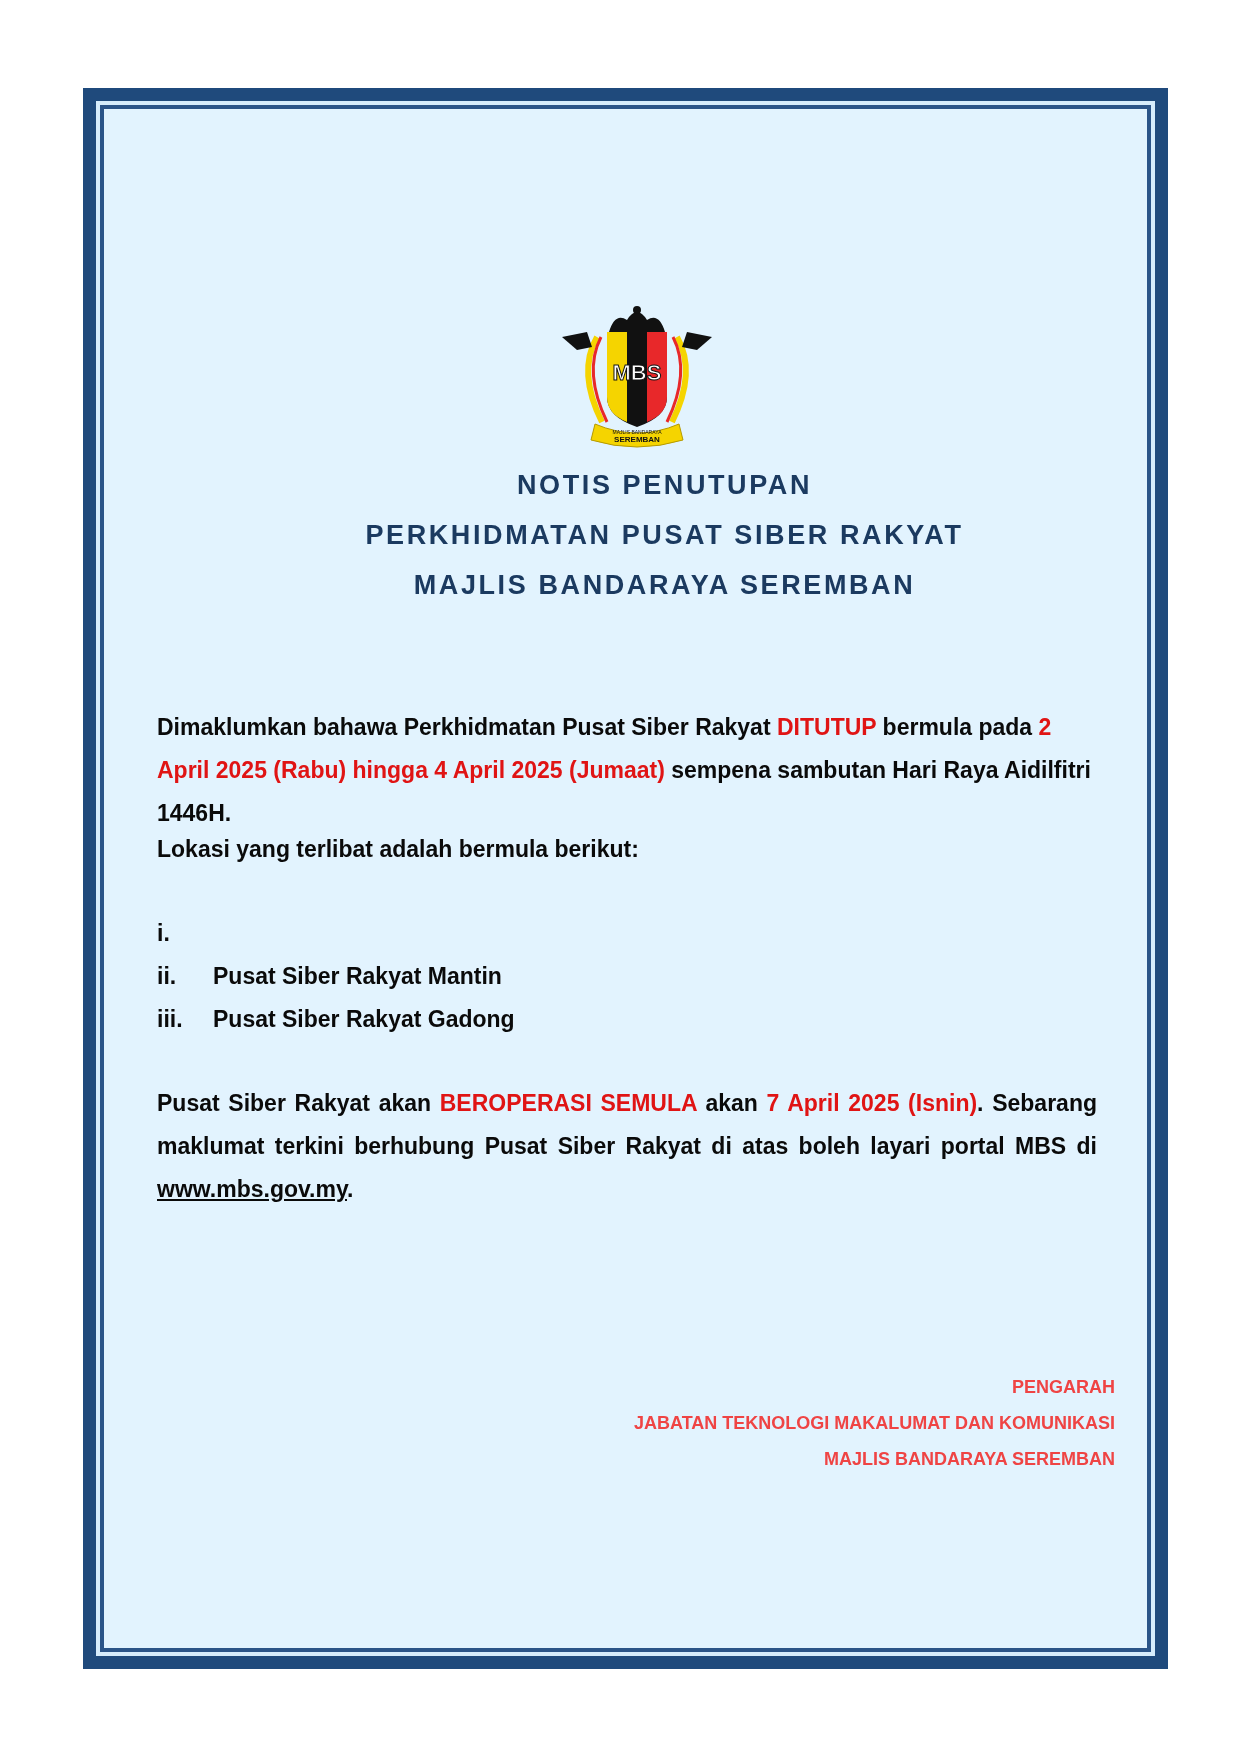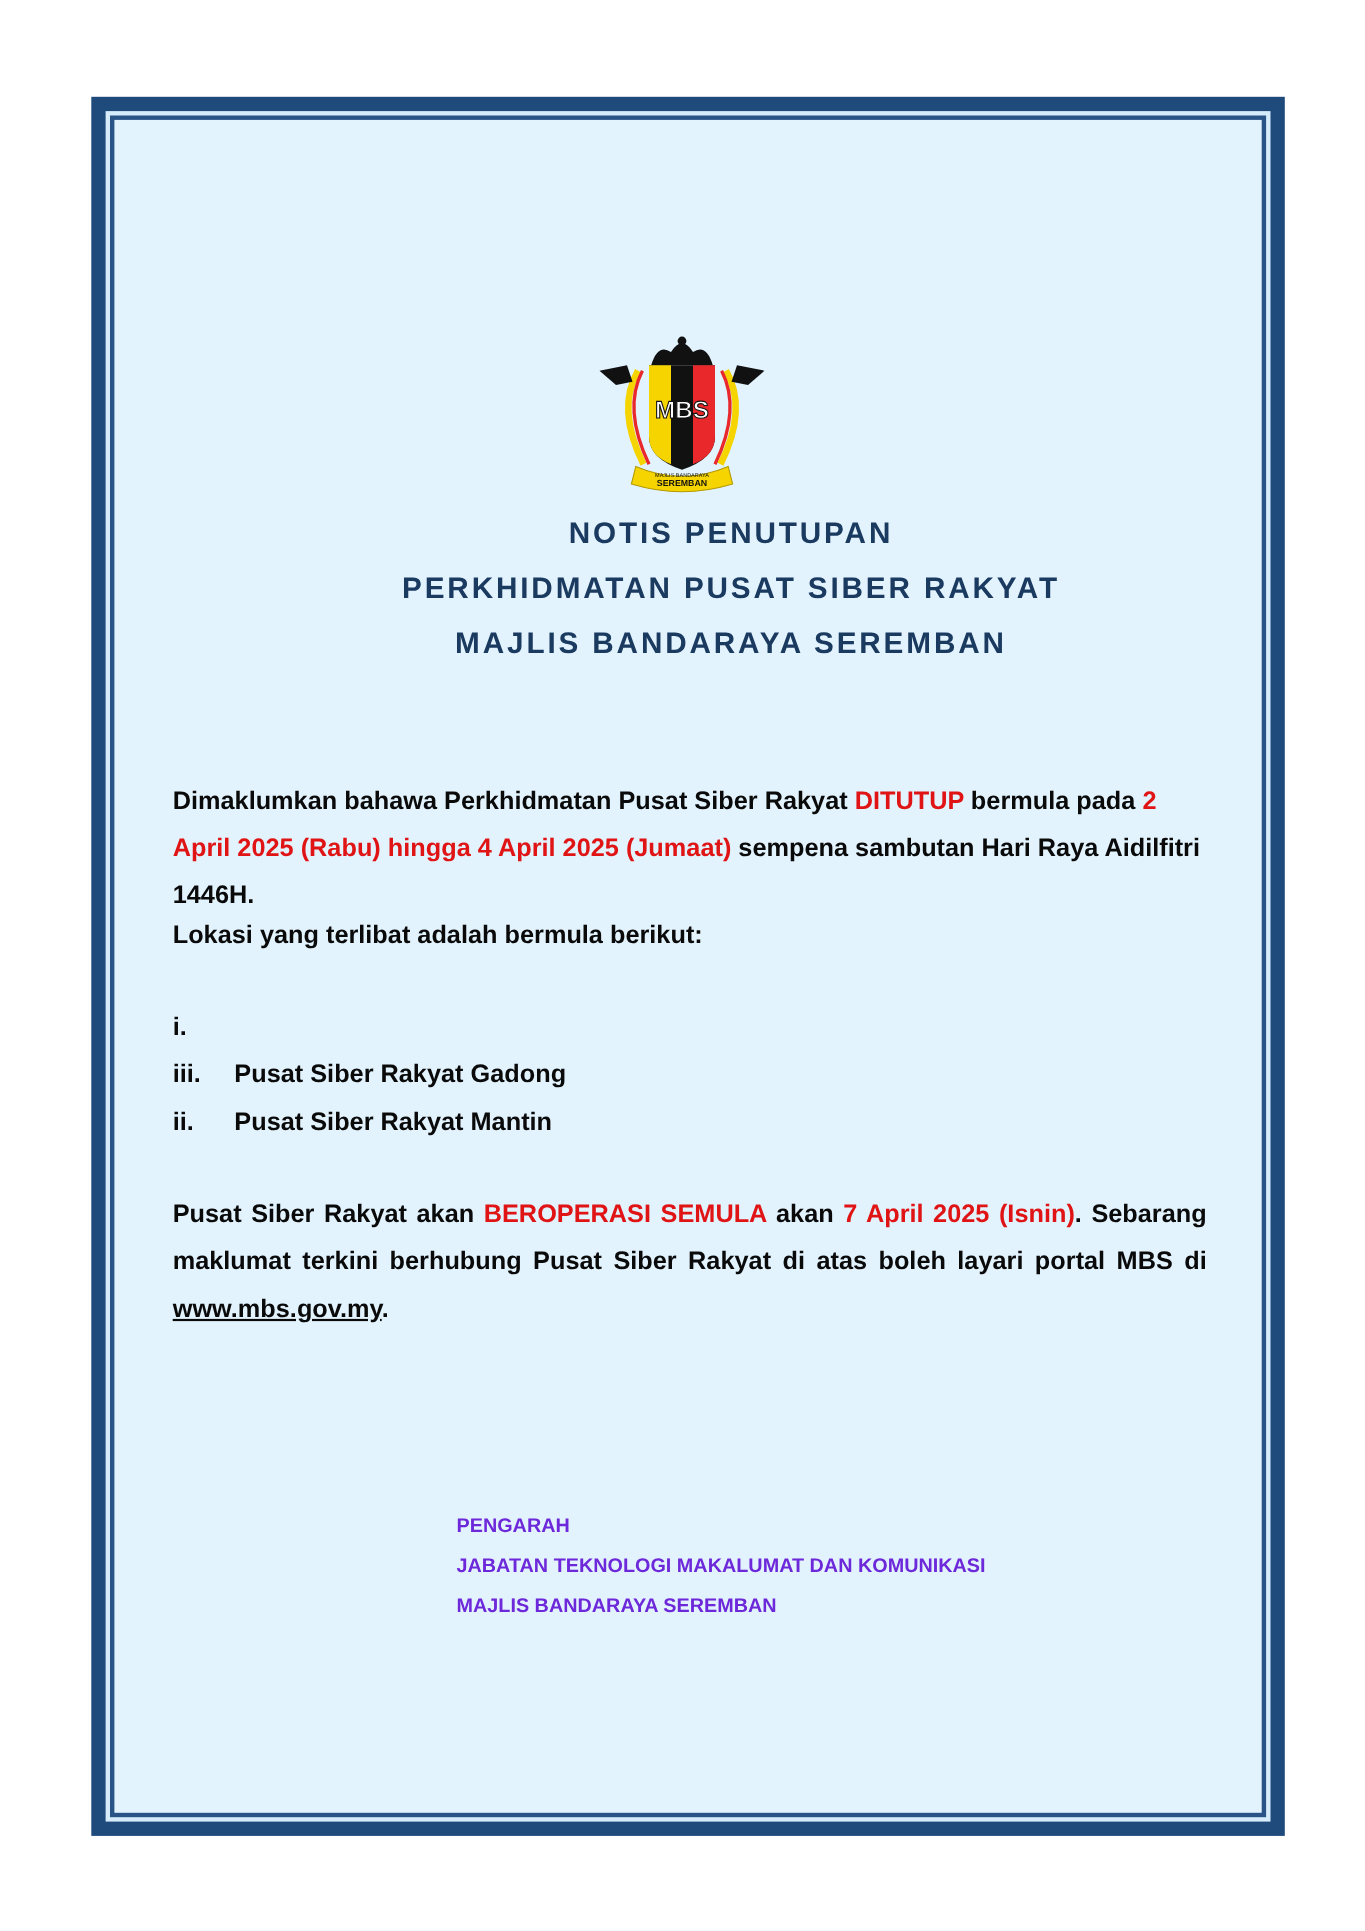--- a/index.html
+++ b/index.html
@@ -2,36 +2,36 @@
 <html><head>
 <meta charset="utf-8">
 <style>
   html, body { margin:0; padding:0; }
   body { width:1241px; height:1755px; background:#ffffff; position:relative; overflow:hidden; font-family:"Liberation Sans", sans-serif; }
   .frame-outer { position:absolute; left:83px; top:88px; width:1085px; height:1581px; background:#1f4a7c; box-sizing:border-box; }
   .frame-gap { position:absolute; left:13px; top:13px; right:13px; bottom:13px; background:#d6ecfb; }
   .frame-inner { position:absolute; left:4px; top:4px; right:4px; bottom:4px; background:#2a5488; }
   .content { position:absolute; left:4px; top:4px; right:4px; bottom:4px; background:#e2f3fe; }
 
-  .logo { position:absolute; left:540px; top:302px; width:160px; height:148px; }
+  .logo { position:absolute; left:557px; top:302px; width:160px; height:148px; }
 
   .title { position:absolute; left:0; width:1241px; text-align:center; color:#1b3a60; font-weight:bold; font-size:27px; letter-spacing:2.6px;margin-left:44px; }
   .t1 { top:470px; } .t2 { top:520px; } .t3 { top:570px; }
 
   .body { position:absolute; left:157px; width:940px; color:#0a0a0a; font-weight:bold; font-size:23px; line-height:43px; }
   .red { color:#e01414; }
   .p1 { top:658px; text-align:left;margin-top:48px; }
   .p2 { top:828px; }
   .list { top:912px; }
   .list .row { display:flex; height:43px; }
   .list .num { width:56px; }
   .p3 { top:1082px; text-align:justify; text-align-last:left; }
   .link { text-decoration:underline; }
 
-  .sig { position:absolute; right:126px; width:700px; color:#6d28d9; font-weight:bold; font-size:18px; }
+  .sig { position:absolute; right:126px; width:700px; text-align:right; color:#ef4444; font-weight:bold; font-size:18px; }
   .s1 { top:1377px; } .s2 { top:1413px; } .s3 { top:1449px; }
 </style>
 </head>
 <body>
 
 <div class="frame-outer">
   <div class="frame-gap">
     <div class="frame-inner">
       <div class="content"></div>
     </div>
@@ -71,26 +71,26 @@
   <span>Dimaklumkan bahawa Perkhidmatan Pusat Siber Rakyat </span><span class="red">DITUTUP</span><span> bermula pada </span><span class="red">2 April 2025 (Rabu) hingga 4 April 2025 (Jumaat)</span><span> sempena sambutan Hari Raya Aidilfitri 1446H.</span>
 </div>
 
 <div class="body p2">Lokasi yang terlibat adalah bermula berikut:</div>
 
 <div class="body list">
   <div class="row">
       <span class="num">i.</span>
     </div>
   <div class="row">
+      <span class="num">ii.</span>
+      <span>Pusat Siber Rakyat Mantin</span>
+    </div>
+  <div class="row">
       <span class="num">iii.</span>
       <span>Pusat Siber Rakyat Gadong</span>
-    </div>
-  <div class="row">
-      <span class="num">ii.</span>
-      <span>Pusat Siber Rakyat Mantin</span>
     </div>
 </div>
 
 <div class="body p3">
   <span>Pusat Siber Rakyat akan </span><span class="red">BEROPERASI SEMULA</span><span> akan </span><span class="red">7 April 2025 (Isnin)</span><span>. Sebarang maklumat terkini berhubung Pusat Siber Rakyat di atas boleh layari portal MBS di </span><span class="link">www.mbs.gov.my</span><span>.</span>
 </div>
 
 <div class="sig s1">PENGARAH</div>
 <div class="sig s2">JABATAN TEKNOLOGI MAKALUMAT DAN KOMUNIKASI</div>
 <div class="sig s3">MAJLIS BANDARAYA SEREMBAN</div>

